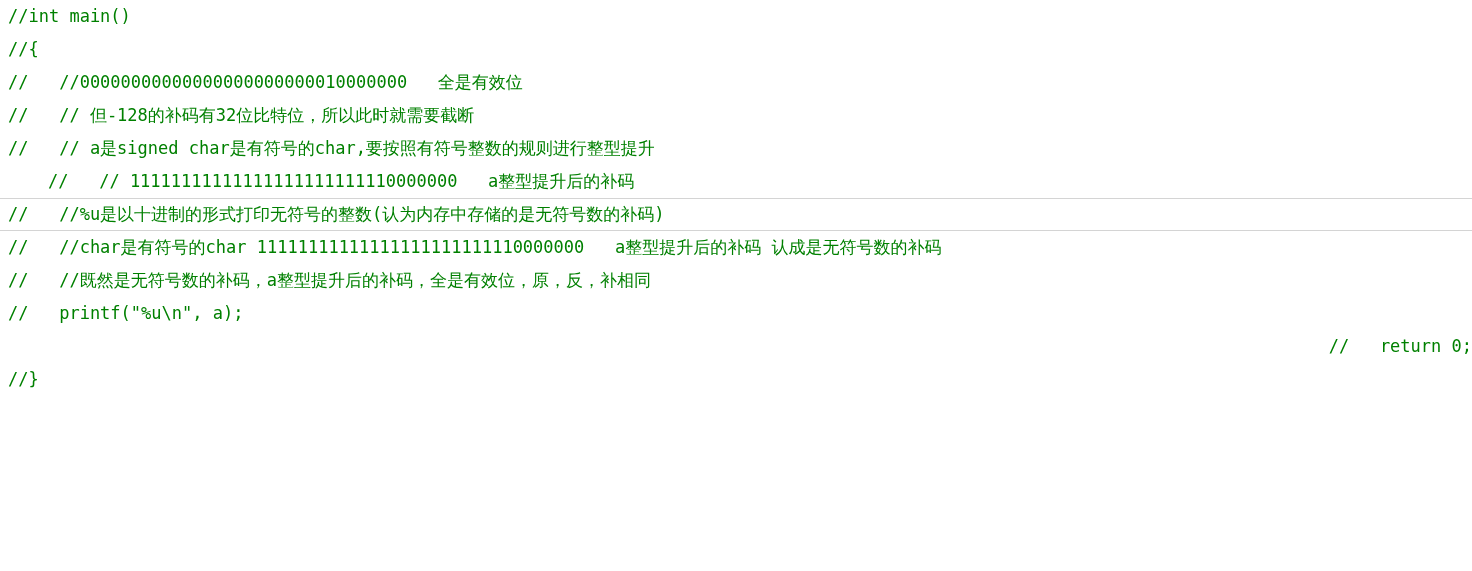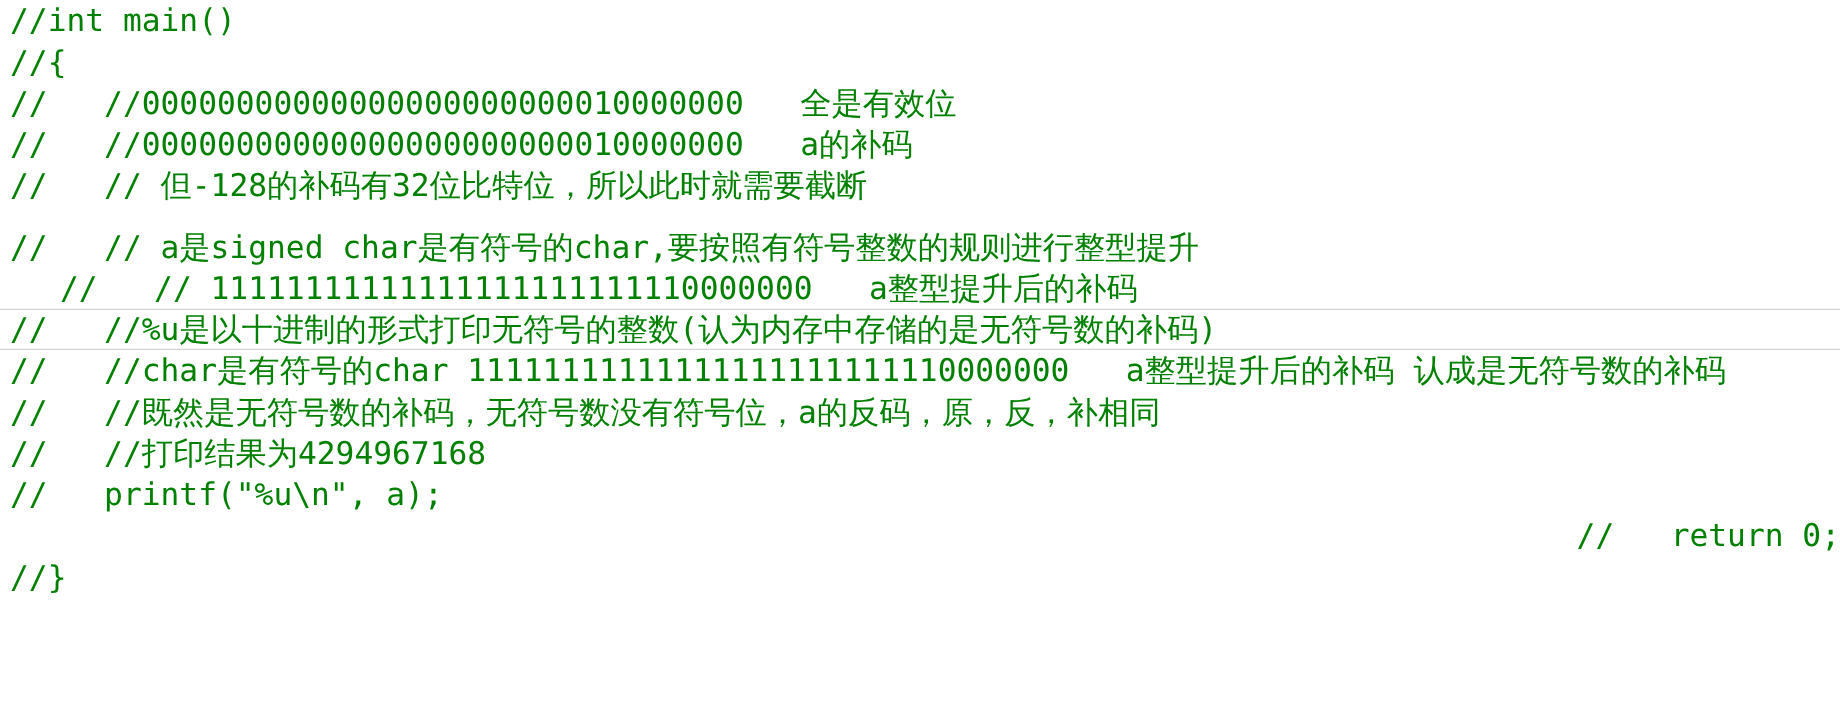--- a/index.html
+++ b/index.html
@@ -18,45 +18,43 @@
     width: 1472px;
     height: 571px;
     background: #ffffff;
     padding: 0;
     box-sizing: border-box;
   }
   .code-line {
     position: relative;
     height: 33px;
     line-height: 33px;
-    font-size: 25px;
+    font-size: 17px;
     color: #008000;
     white-space: pre;
     padding-left: 8px;
     box-sizing: border-box;
     letter-spacing: 0px;
   }
   .code-line.current {
     border-top: 1px solid #d4d4d4;
     border-bottom: 1px solid #d4d4d4;
     height: 33px;
     line-height: 31px;
   }
 </style>
 </head>
 <body>
 
 <div id="editor" style="background: rgb(255, 255, 255);">
   <div class="code-line" style="color: rgb(0, 128, 0);">//int main()</div>
   <div class="code-line" style="color: rgb(0, 128, 0);">//{</div>
   <div class="code-line" style="color: rgb(0, 128, 0);">//   //00000000000000000000000010000000   全是有效位</div>
-  <div class="code-line" style="color: rgb(0, 128, 0);">//   //00000000000000000000000010000000   a的补码</div>
   <div class="code-line" style="color: rgb(0, 128, 0);">//   // 但-128的补码有32位比特位，所以此时就需要截断</div>
-  <div class="code-line" style="color: rgb(0, 128, 0); margin-top: 16px;">//   // a是signed char是有符号的char,要按照有符号整数的规则进行整型提升</div>
+  <div class="code-line" style="color: rgb(0, 128, 0);">//   // a是signed char是有符号的char,要按照有符号整数的规则进行整型提升</div>
   <div class="code-line" style="color: rgb(0, 128, 0); padding-left: 48px;">//   // 11111111111111111111111110000000   a整型提升后的补码</div>
   <div class="code-line current" style="color: rgb(0, 128, 0);">//   //%u是以十进制的形式打印无符号的整数(认为内存中存储的是无符号数的补码)</div>
   <div class="code-line" style="color: rgb(0, 128, 0);">//   //char是有符号的char 11111111111111111111111110000000   a整型提升后的补码 认成是无符号数的补码</div>
-  <div class="code-line" style="color: rgb(0, 128, 0);">//   //既然是无符号数的补码，无符号数没有符号位，a的反码，原，反，补相同</div>
-  <div class="code-line" style="color: rgb(0, 128, 0);">//   //打印结果为4294967168</div>
+  <div class="code-line" style="color: rgb(0, 128, 0);">//   //既然是无符号数的补码，a整型提升后的补码，全是有效位，原，反，补相同</div>
   <div class="code-line" style="color: rgb(0, 128, 0);">//   printf("%u\n", a);</div>
   <div class="code-line" style="color: rgb(0, 128, 0); text-align: right;">//   return 0;</div>
   <div class="code-line" style="color: rgb(0, 128, 0);">//}</div>
 </div>
 
 </body></html>

